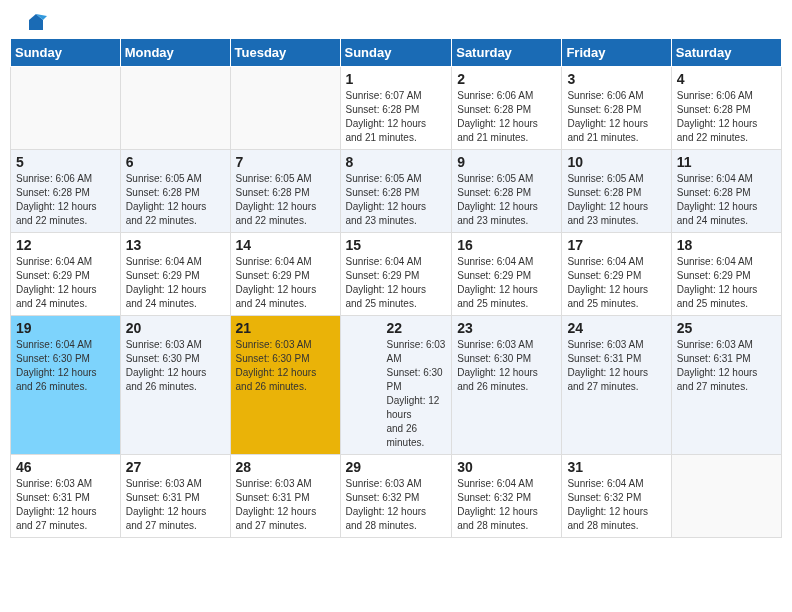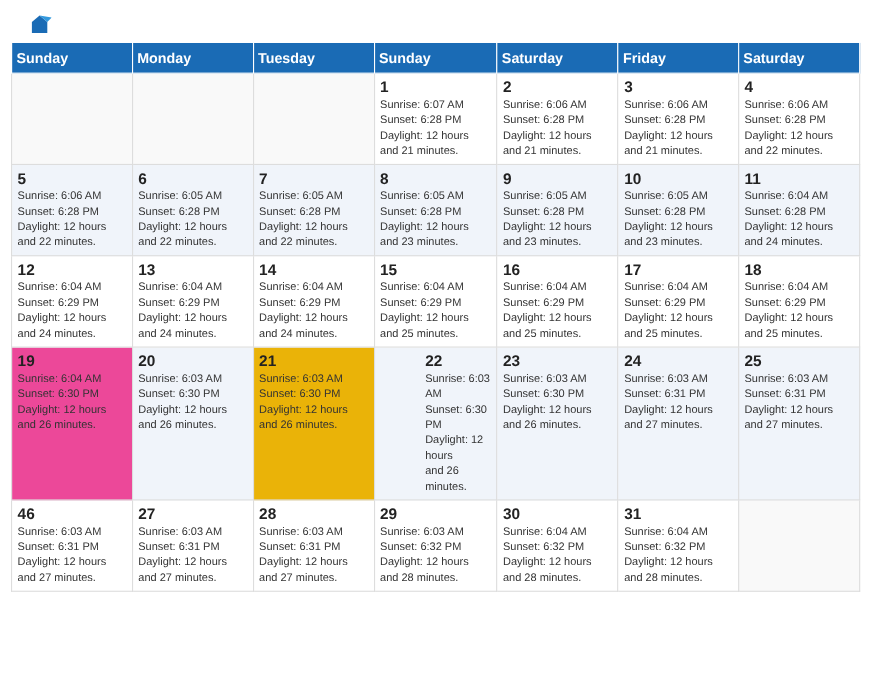--- a/index.html
+++ b/index.html
@@ -248,21 +248,21 @@
         </td>
         <td class="day-cell">
           <span class="day-num">18</span>
           <div class="day-info" style="white-space: pre-line;">Sunrise: 6:04 AM
 Sunset: 6:29 PM
 Daylight: 12 hours
 and 25 minutes.</div>
         </td>
       </tr>
       <tr>
-        <td class="day-cell" style="background: #ec4899; margin-left: 22px;">
+        <td class="day-cell" style="background: #7dd3fc; margin-left: 22px;">
           <span class="day-num">19</span>
           <div class="day-info" style="white-space: pre-line;">Sunrise: 6:04 AM
 Sunset: 6:30 PM
 Daylight: 12 hours
 and 26 minutes.</div>
         </td>
         <td class="day-cell" style="background: rgb(240, 244, 250);">
           <span class="day-num">20</span>
           <div class="day-info" style="white-space: pre-line;">Sunrise: 6:03 AM
 Sunset: 6:30 PM

